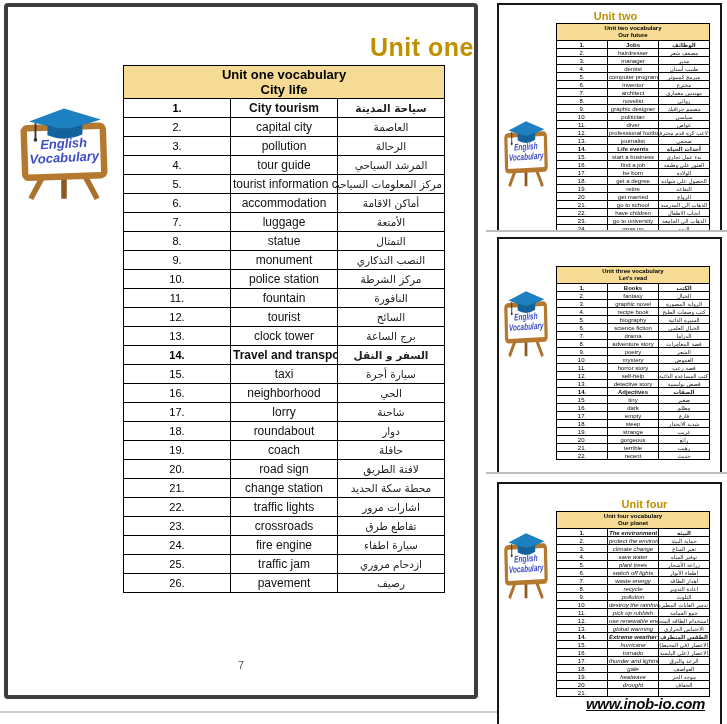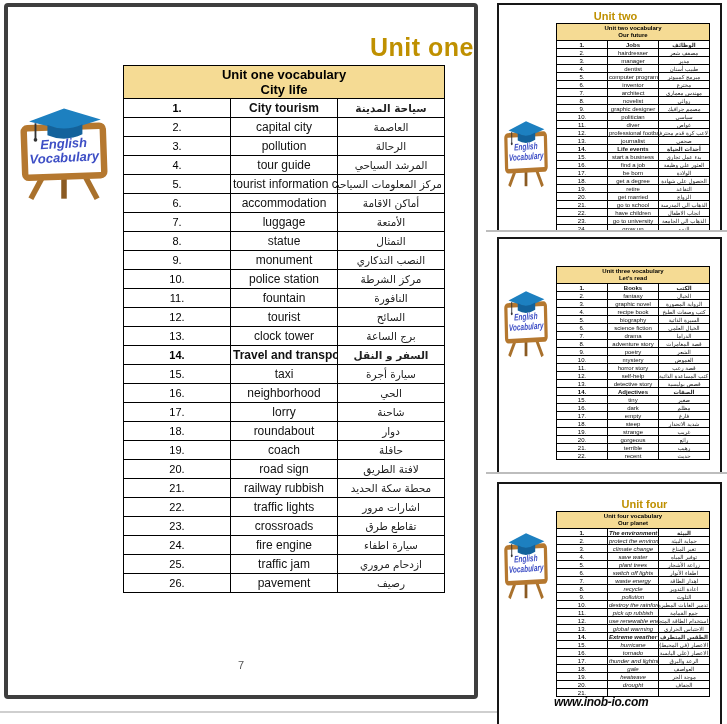--- a/index.html
+++ b/index.html
@@ -85,23 +85,24 @@
     position:absolute;left:0;top:40px;width:100%;text-align:center;
     color:#3d4ec5;font-style:italic;font-weight:bold;
     font-size:13px;line-height:14px;transform:rotate(-3deg);
   }
   
   .cut-line{position:absolute;height:2px;background:#bdbdbd;}
   #cut-two{left:486px;top:230px;width:241px;}
   #cut-three{left:486px;top:472px;width:241px;}
   #bottom-line{left:0;top:711px;width:497px;height:2px;background:#cfcfcf;position:absolute;}
   .watermark{
-    position:absolute;left:554px;top:695px;z-index:20;
-    font-size:12px;font-weight:bold;font-style:italic;color:#0a0a0a;
+    position:absolute;left:586px;top:695px;z-index:20;
+    font-size:15px;font-weight:bold;font-style:italic;color:#0a0a0a;
     letter-spacing:-.3px;
+    text-decoration:underline;
   }
 </style>
 </head>
 <body>
 
 <svg width="0" height="0" style="position:absolute" aria-hidden="true">
   <symbol id="easel-symbol" viewBox="0 0 100 112">
     <line x1="30" y1="80" x2="14" y2="110" stroke="#a9712c" stroke-width="6"></line>
     <line x1="70" y1="80" x2="86" y2="110" stroke="#a9712c" stroke-width="6"></line>
     <line x1="50" y1="82" x2="50" y2="110" stroke="#8a5a22" stroke-width="6"></line>
@@ -231,21 +232,21 @@
           <td class="col-en">coach</td>
           <td class="col-ar" dir="rtl">حافلة</td>
         </tr>
         <tr>
           <td class="col-num">20.</td>
           <td class="col-en">road sign</td>
           <td class="col-ar" dir="rtl">لافتة الطريق</td>
         </tr>
         <tr>
           <td class="col-num">21.</td>
-          <td class="col-en">railway rubbish</td>
+          <td class="col-en">change station</td>
           <td class="col-ar" dir="rtl">محطة سكة الحديد</td>
         </tr>
         <tr>
           <td class="col-num">22.</td>
           <td class="col-en">traffic lights</td>
           <td class="col-ar" dir="rtl">اشارات مرور</td>
         </tr>
         <tr>
           <td class="col-num">23.</td>
           <td class="col-en">crossroads</td>

